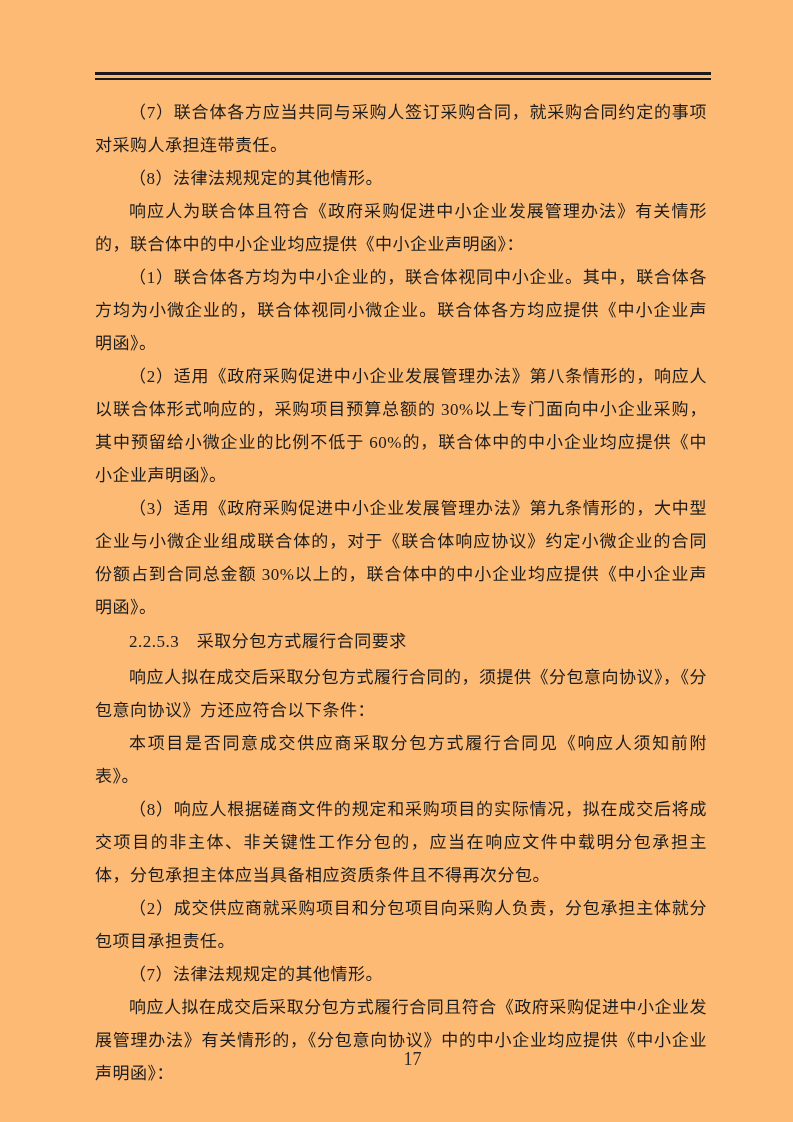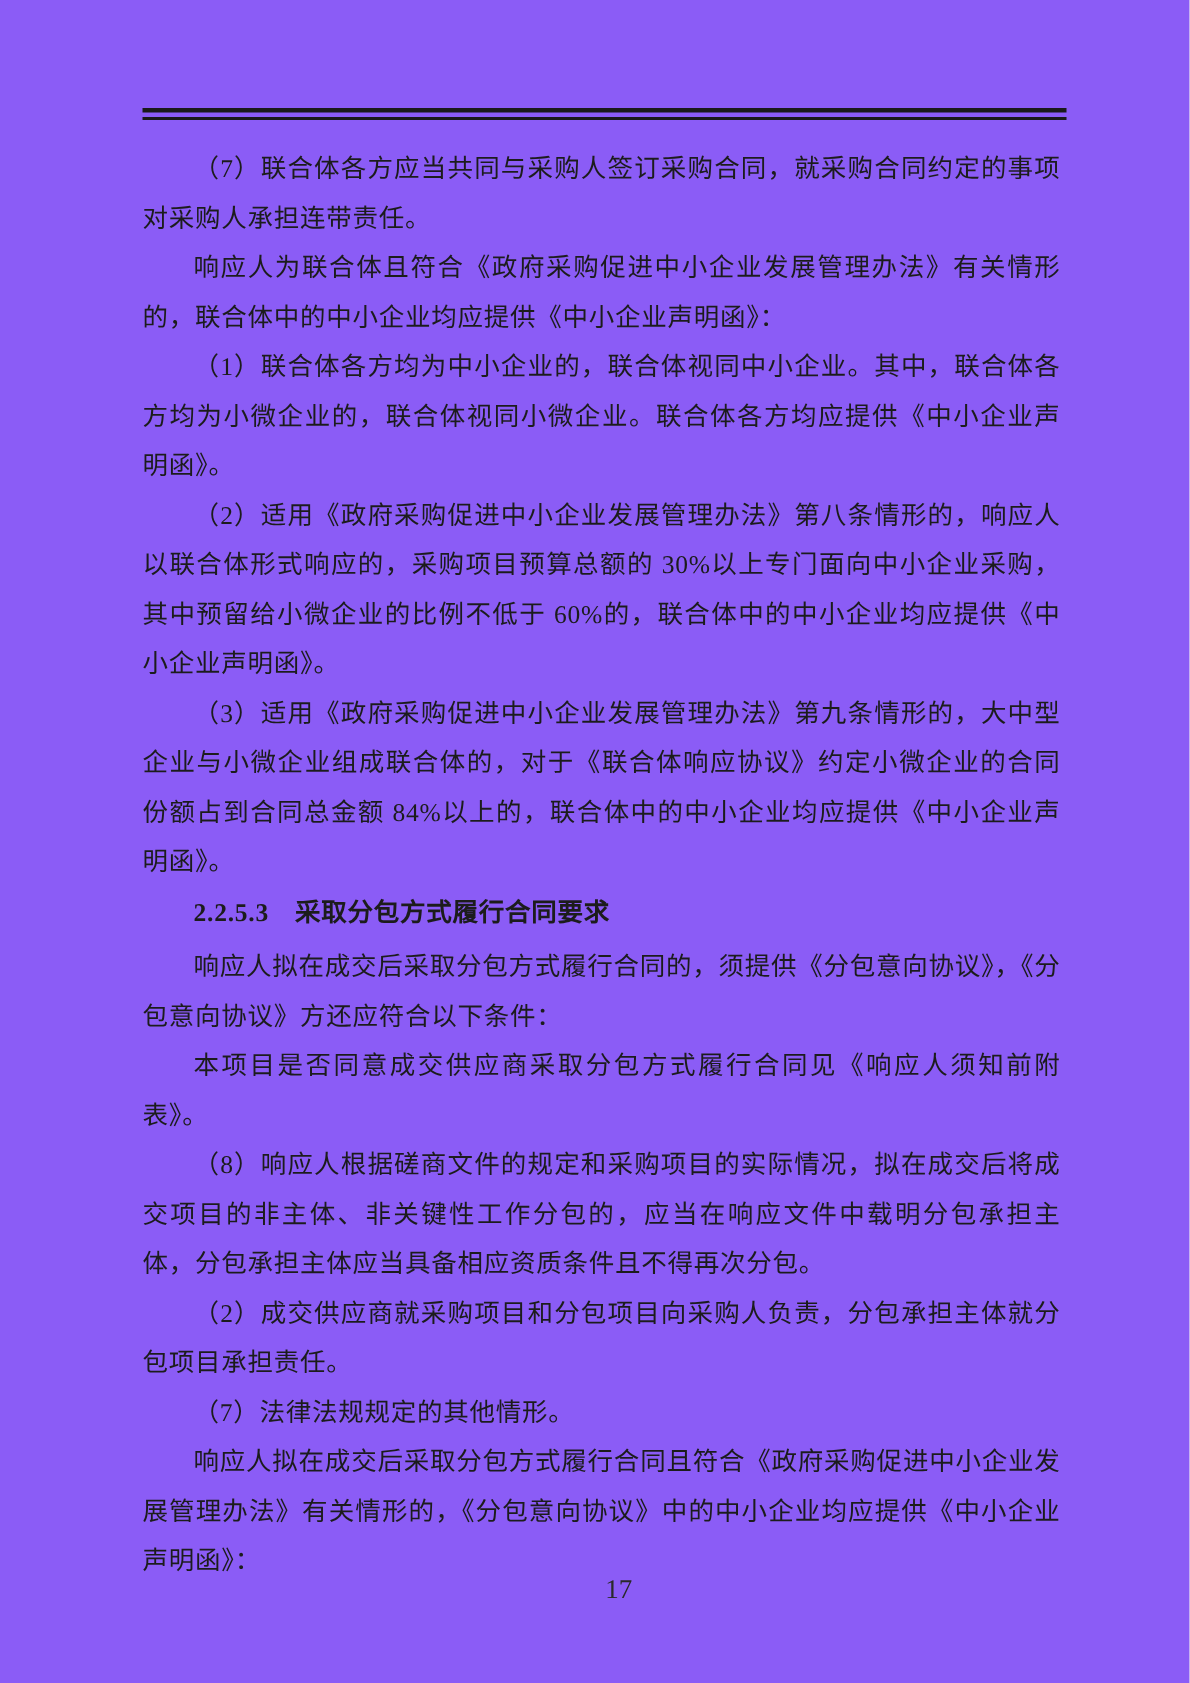--- a/index.html
+++ b/index.html
@@ -5,21 +5,21 @@
   html, body {
     margin: 0;
     padding: 0;
     background: #f2f2f0;
   }
   .page {
     position: relative;
     width: 793px;
     height: 1122px;
     margin: 0 auto;
-    background: #8b5cf6;
+    background: #fdba74;
     overflow: hidden;
     font-family: "Liberation Serif", "DejaVu Serif", serif;
     color: #1c1c1c;
   }
   .header-rule {
     position: absolute;
     top: 72px;
     left: 95px;
     width: 616px;
     height: 3px;
@@ -35,21 +35,21 @@
     line-height: 33px;
     text-align: justify;
     text-justify: inter-ideograph;
     letter-spacing: 0.5px;
   }
   .para {
     margin: 0;
     text-indent: 2em;
   }
   .para.heading {
-    font-weight: bold;
+    font-weight: normal;
     margin: 1px 0 3px 0;
   }
   .footer {
     position: absolute;
     bottom: 52px;
     left: 0;
     width: 100%;
     text-align: center;
     font-size: 18px;
     color: #2a2a2a;
@@ -57,24 +57,25 @@
   }
 </style>
 </head>
 <body>
 
 <div class="page">
   <div class="header-rule"></div>
 
   <div class="body-text">
     <p class="para">（7）联合体各方应当共同与采购人签订采购合同，就采购合同约定的事项对采购人承担连带责任。</p>
+    <p class="para">（8）法律法规规定的其他情形。</p>
     <p class="para">响应人为联合体且符合《政府采购促进中小企业发展管理办法》有关情形的，联合体中的中小企业均应提供《中小企业声明函》：</p>
     <p class="para">（1）联合体各方均为中小企业的，联合体视同中小企业。其中，联合体各方均为小微企业的，联合体视同小微企业。联合体各方均应提供《中小企业声明函》。</p>
     <p class="para">（2）适用《政府采购促进中小企业发展管理办法》第八条情形的，响应人以联合体形式响应的，采购项目预算总额的 30%以上专门面向中小企业采购，其中预留给小微企业的比例不低于 60%的，联合体中的中小企业均应提供《中小企业声明函》。</p>
-    <p class="para">（3）适用《政府采购促进中小企业发展管理办法》第九条情形的，大中型企业与小微企业组成联合体的，对于《联合体响应协议》约定小微企业的合同份额占到合同总金额 84%以上的，联合体中的中小企业均应提供《中小企业声明函》。</p>
+    <p class="para">（3）适用《政府采购促进中小企业发展管理办法》第九条情形的，大中型企业与小微企业组成联合体的，对于《联合体响应协议》约定小微企业的合同份额占到合同总金额 30%以上的，联合体中的中小企业均应提供《中小企业声明函》。</p>
     <p class="para heading">2.2.5.3　采取分包方式履行合同要求</p>
     <p class="para">响应人拟在成交后采取分包方式履行合同的，须提供《分包意向协议》，《分包意向协议》方还应符合以下条件：</p>
     <p class="para">本项目是否同意成交供应商采取分包方式履行合同见《响应人须知前附表》。</p>
     <p class="para">（8）响应人根据磋商文件的规定和采购项目的实际情况，拟在成交后将成交项目的非主体、非关键性工作分包的，应当在响应文件中载明分包承担主体，分包承担主体应当具备相应资质条件且不得再次分包。</p>
     <p class="para">（2）成交供应商就采购项目和分包项目向采购人负责，分包承担主体就分包项目承担责任。</p>
     <p class="para">（7）法律法规规定的其他情形。</p>
     <p class="para">响应人拟在成交后采取分包方式履行合同且符合《政府采购促进中小企业发展管理办法》有关情形的，《分包意向协议》中的中小企业均应提供《中小企业声明函》：</p>
 
   </div>
 

